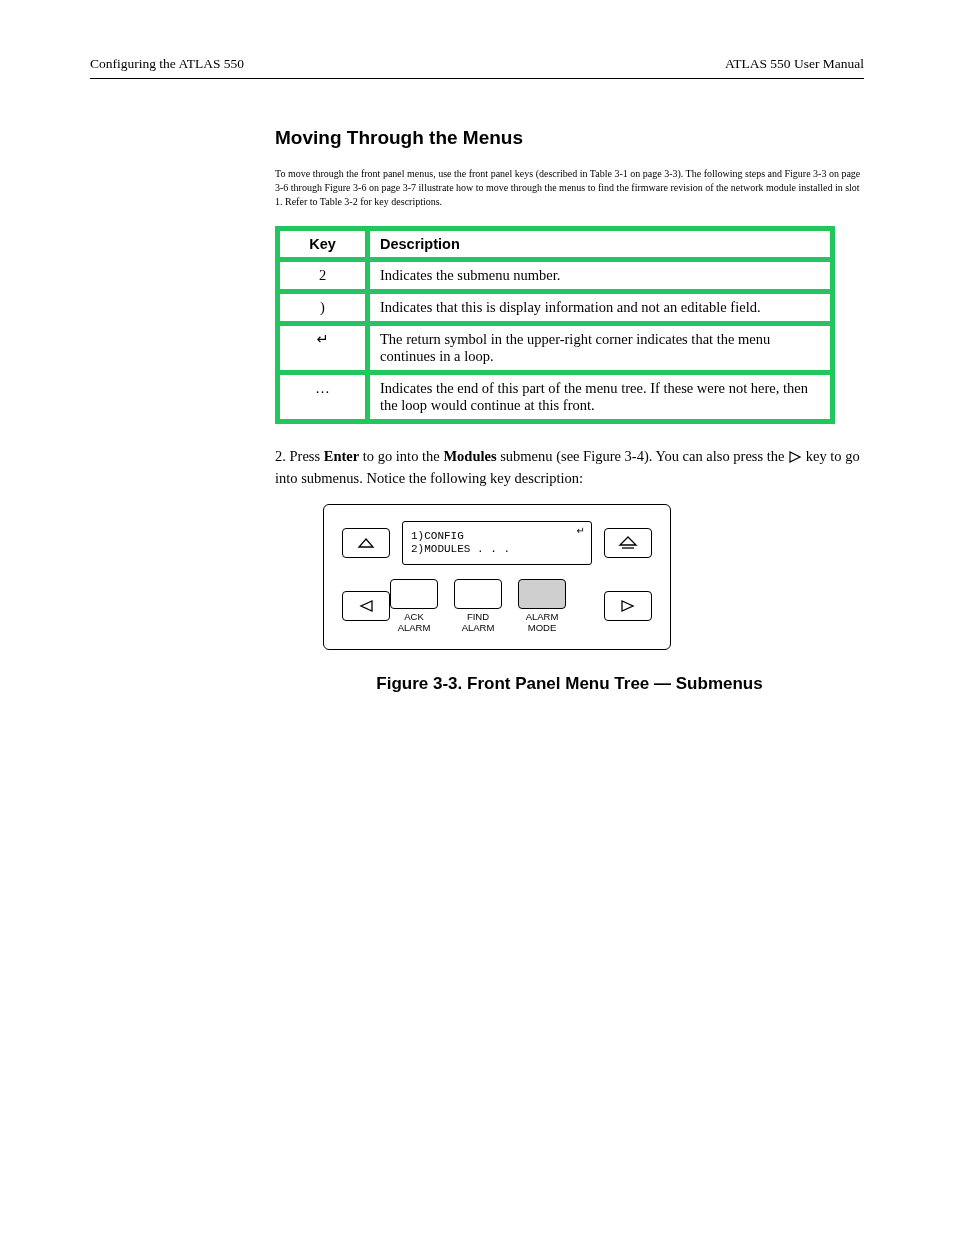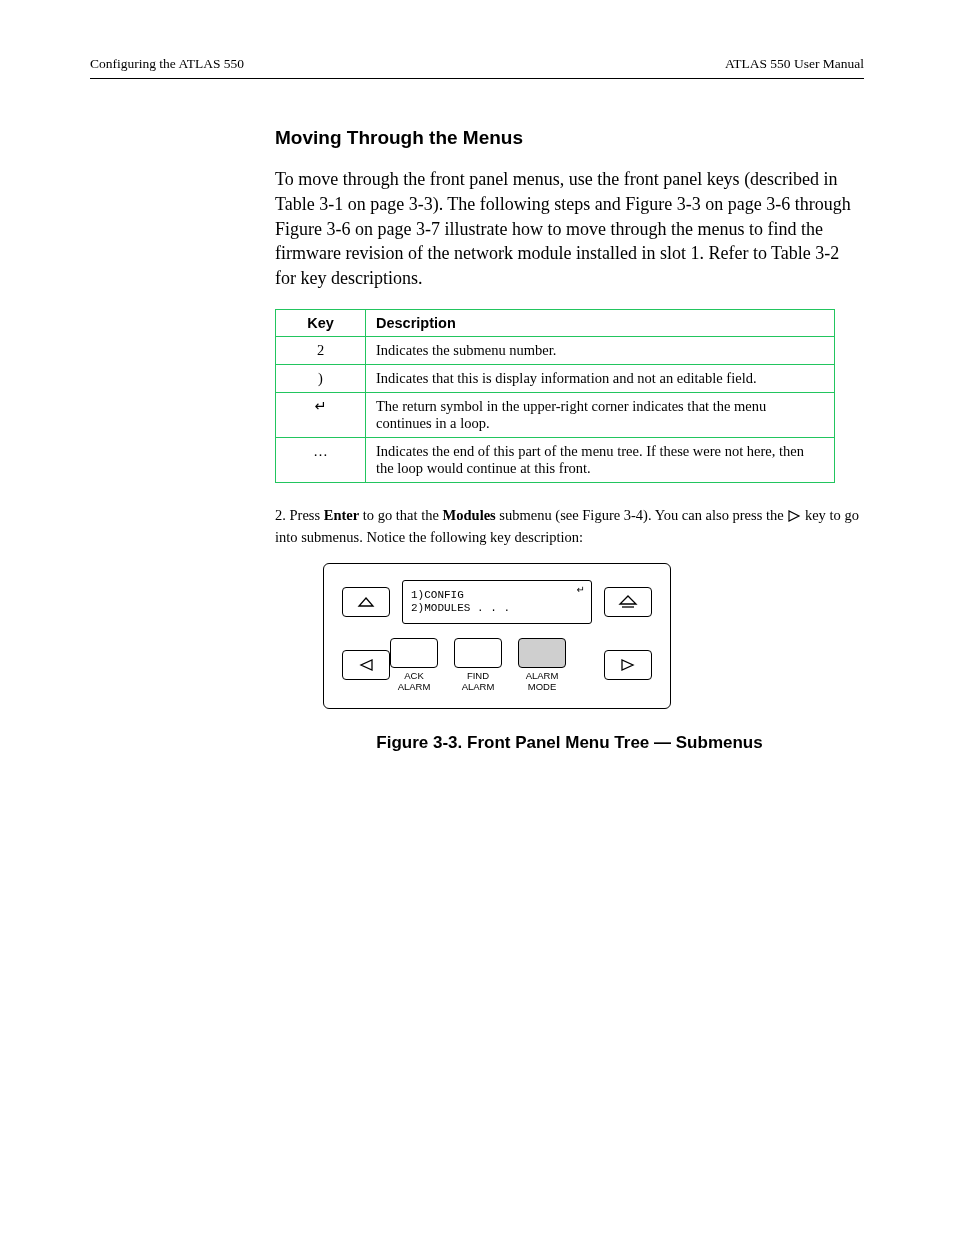--- a/index.html
+++ b/index.html
@@ -2,26 +2,26 @@
 <html><head>
 <meta charset="utf-8">
 <style>
   * { box-sizing: border-box; margin: 0; padding: 0; }
   html, body { width: 954px; background: #fff; font-family: "Times New Roman", Times, serif; color: #000; }
   .page { width: 954px; padding: 56px 90px 40px 90px; position: relative; }
   .rule { border-top: 1.5px solid #000; margin-top: 6px; }
   .header-row { display: flex; justify-content: space-between; font-size: 13.5px; margin-bottom: 2px; }
   .content { margin-left: 185px; margin-top: 34px; }
   .h1 { font-family: Arial, Helvetica, sans-serif; font-weight: bold; font-size: 19px; margin-bottom: 18px; margin-top: 48px; }
-  .p { font-size: 18px; line-height: 1.38; margin-bottom: 18px; }
+  .p { font-size: 10px; line-height: 1.38; margin-bottom: 18px; }
   .nowrap { white-space: nowrap; }
   .step { font-size: 14.5px; line-height: 1.38; margin-bottom: 16px; }
   .inline-tri { display: inline-block; vertical-align: -2px; }
   .tbl { border-collapse: collapse; width: 560px; margin-top: 10px; margin-bottom: 22px; font-size: 14.5px; }
-  .tbl td, .tbl th { border: 1px solid #22c55e; padding: 5px 10px; text-align: left; vertical-align: top; font-weight: normal; }
+  .tbl td, .tbl th { border: 5px solid #22c55e; padding: 5px 10px; text-align: left; vertical-align: top; font-weight: normal; }
   .tbl th { font-family: Arial, Helvetica, sans-serif; font-weight: bold; }
   .tbl .c1 { width: 90px; text-align: center; }
   .arrowhead { display: inline-block; vertical-align: 1px; margin-right: 8px; }
   .panel-wrap { margin: 12px 0 0 48px; }
   .panel { width: 348px; border: 1.5px solid #000; border-radius: 6px; padding: 16px 18px 16px 18px; }
   .panel-row { display: flex; align-items: center; justify-content: space-between; }
   .panel-row + .panel-row { margin-top: 14px; }
   .kbtn { width: 48px; height: 30px; border: 1.5px solid #000; border-radius: 4px; display: flex; align-items: center; justify-content: center; background: #fff; }
   .kbtn.shaded { background: #cfcfcf; }
   .lcd { flex: 1; margin: 0 12px; height: 44px; border: 1.5px solid #000; border-radius: 3px; position: relative; display: flex; flex-direction: column; justify-content: center; padding: 2px 8px; font-family: Arial, Helvetica, sans-serif; }
@@ -68,21 +68,21 @@
       </tr>
       <tr>
         <td class="c1">…</td>
         <td>Indicates the end of this part of the menu tree. If these were not here, then the loop would continue at this front.</td>
       </tr>
     </tbody>
       </table>
 
 
     <div class="step">
-      <span>2.    Press </span><b>Enter</b><span> to go that the </span><b>Modules</b><span> submenu (see Figure 3-4). You can also press the </span>
+      <span>2.    Press </span><b>Enter</b><span> to go into the </span><b>Modules</b><span> submenu (see Figure 3-4). You can also press the </span>
       <span class="inline-tri">
         <svg width="14" height="12">
             <polygon points="2,1 2,11 12,6" fill="none" stroke="#000" stroke-width="1.2"></polygon>
           </svg>
       </span>
       <span> key to go into submenus. Notice the following key description:</span>
     </div>
 
     <div class="panel-wrap">
       <div class="panel">

